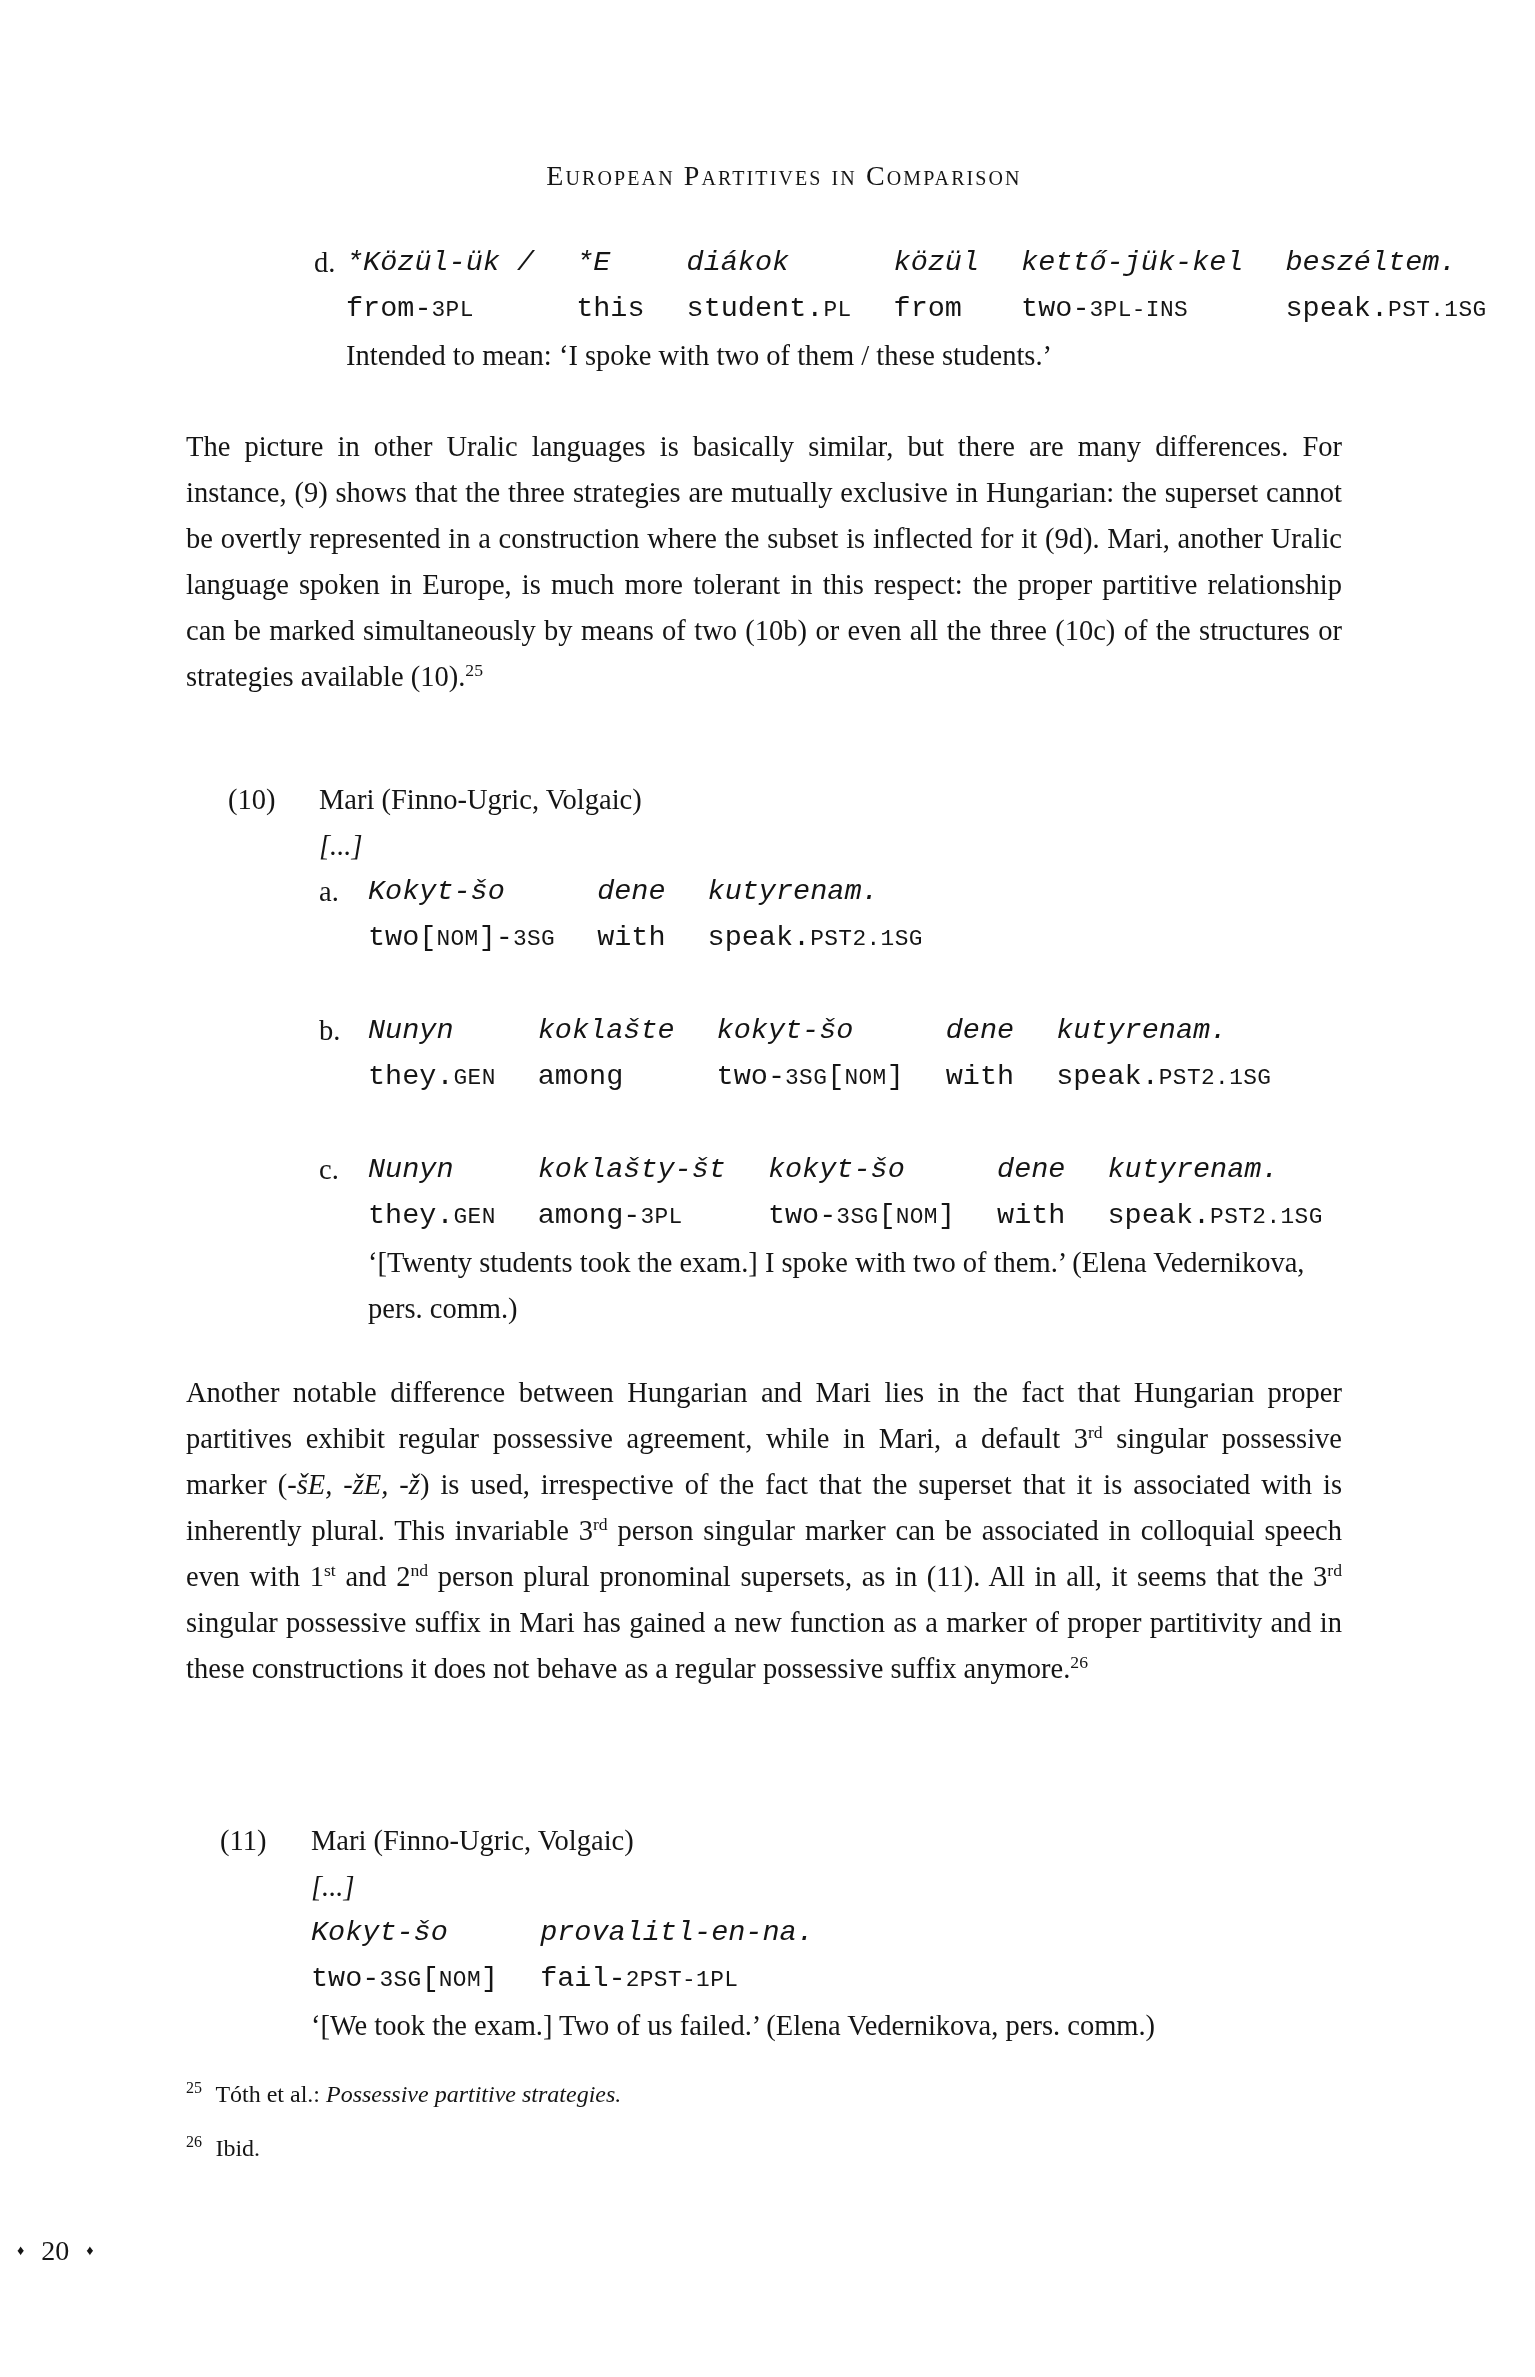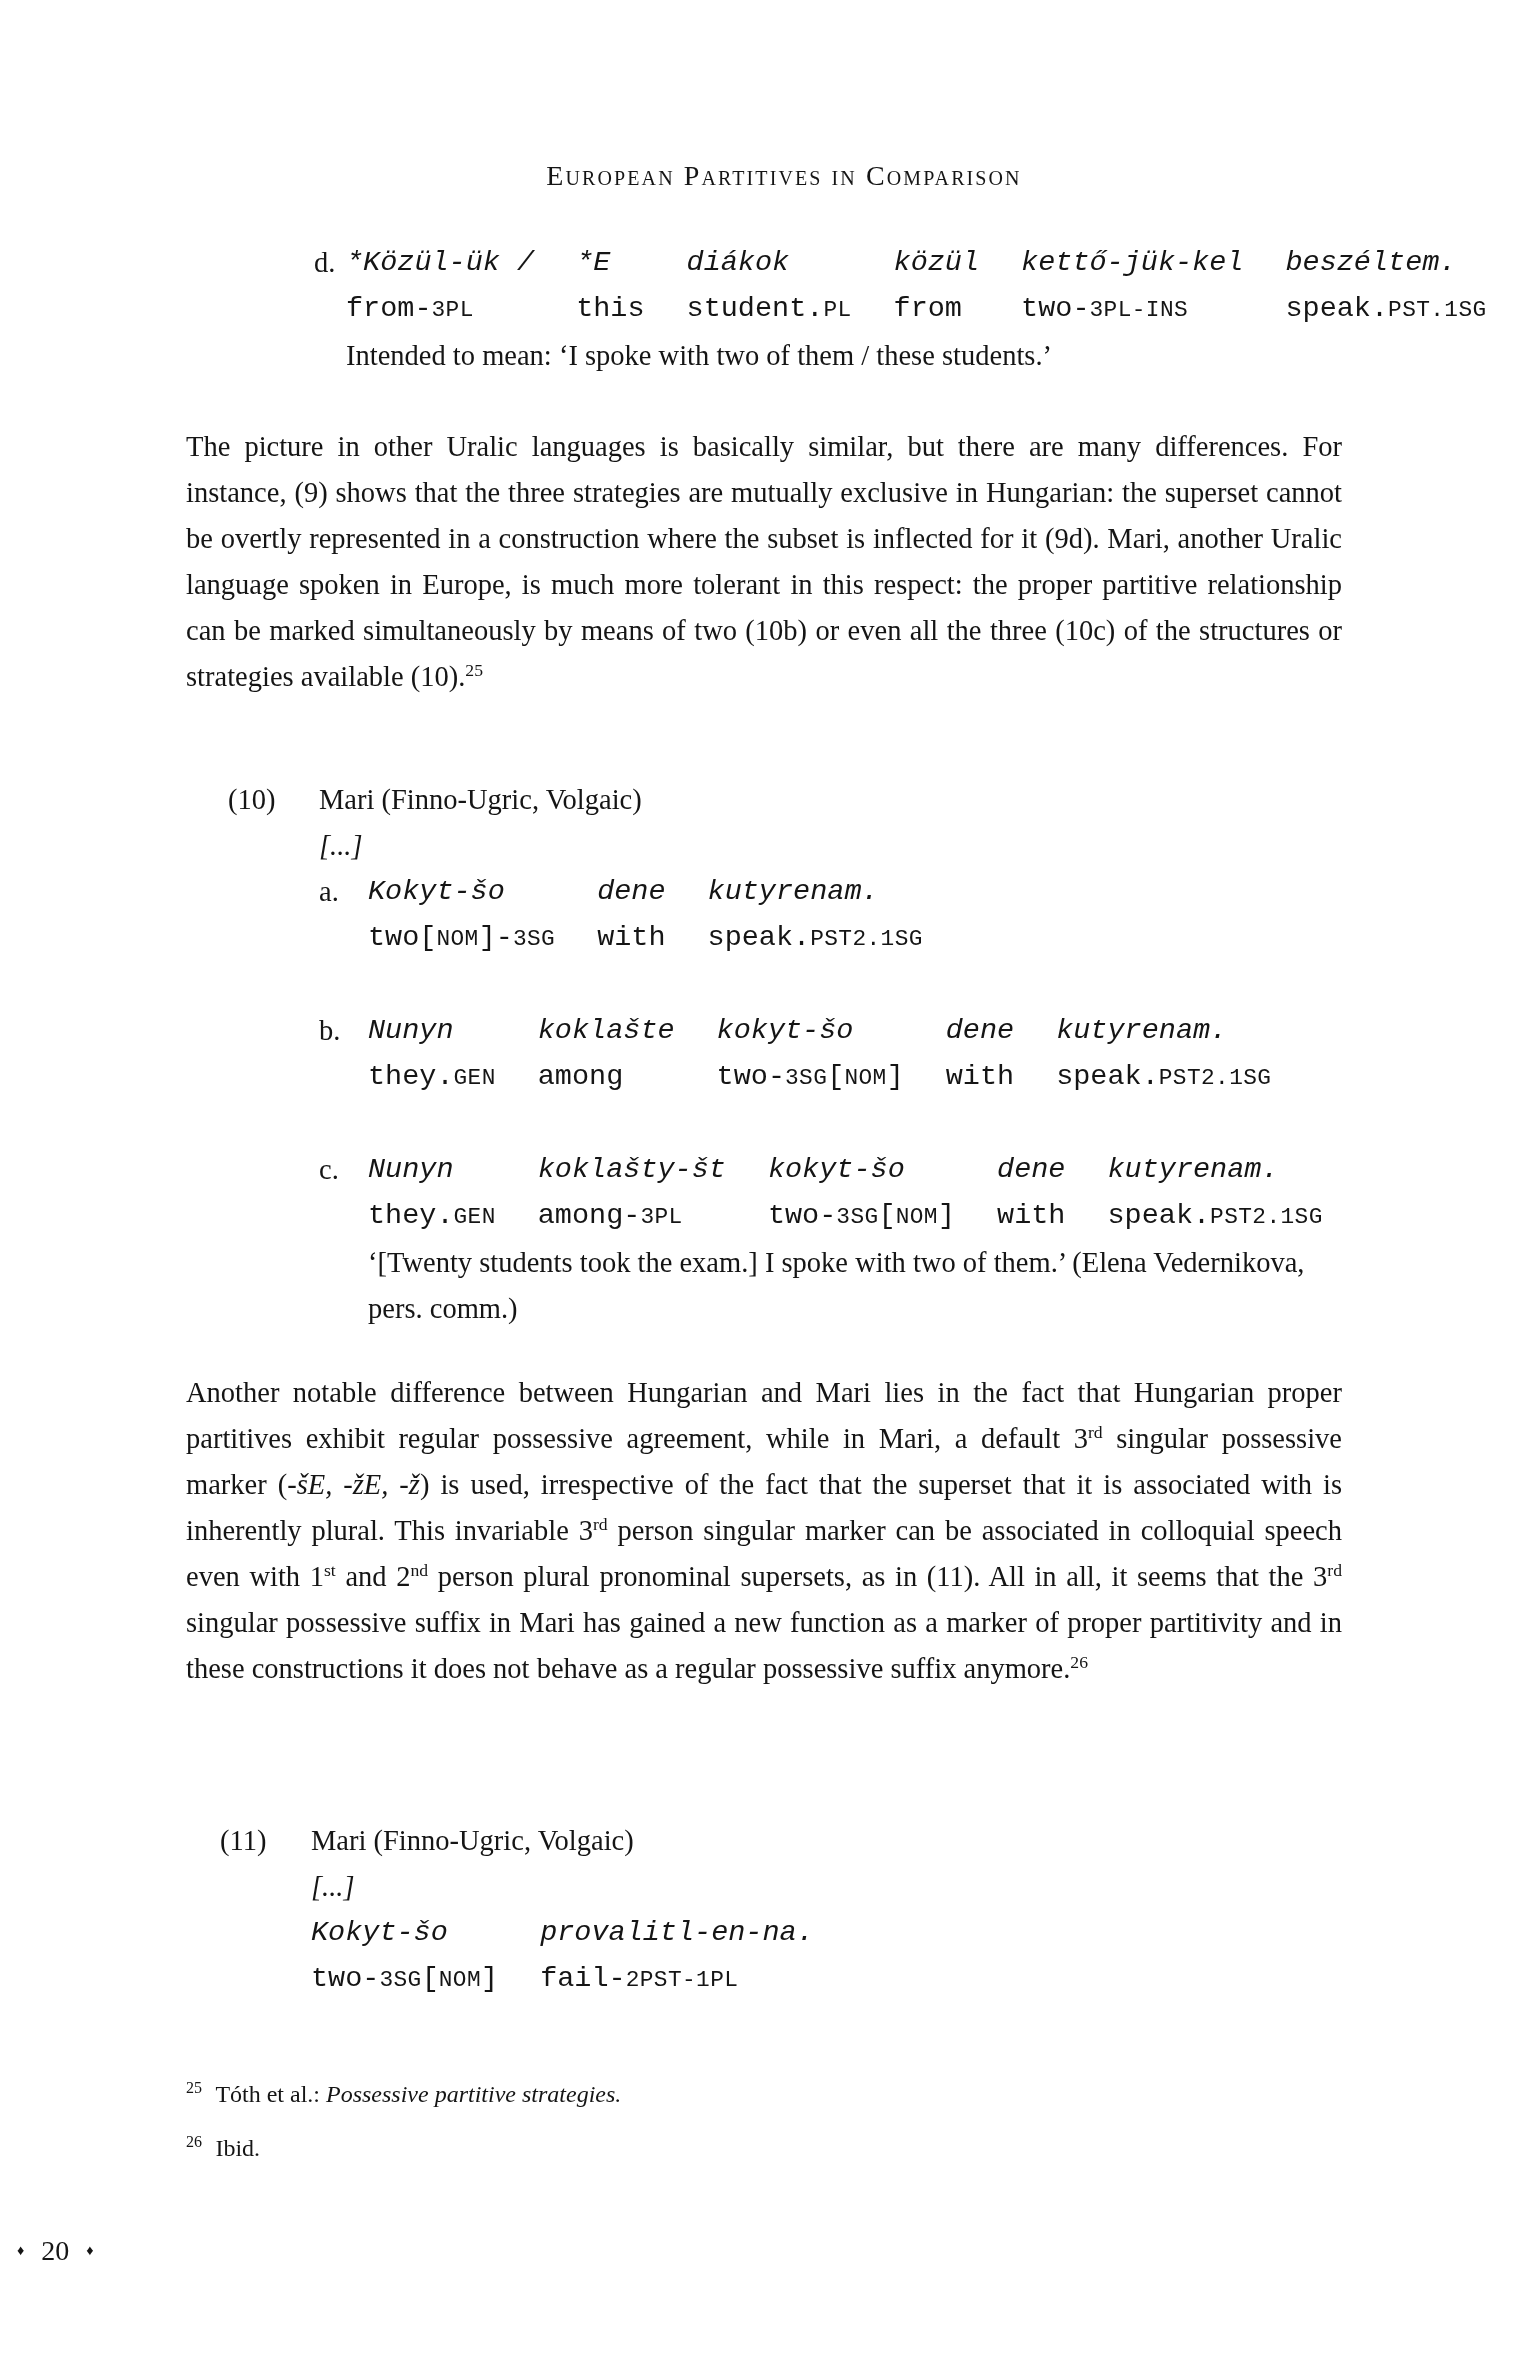--- a/index.html
+++ b/index.html
@@ -210,20 +210,21 @@
           <tr class="src">
         <td><span>Kokyt-šo</span></td>
         <td><span>provalitl-en-na.</span></td>
       </tr>
       <tr class="gl">
         <td><span>two-</span><span class="s-sc">3SG</span><span>[</span><span class="s-sc">NOM</span><span>]</span></td>
         <td><span>fail-</span><span class="s-sc">2PST-1PL</span></td>
       </tr>
     </tbody>
       </table>
+    <div class="translation"><span>‘[We took the exam.] Two of us failed.’ (Elena Vedernikova, pers. comm.)</span></div>
   </div>
 </div>
 
 <div class="abs footnotes">
   <div class="fn">
     <span class="fn-num">25</span><span><span>Tóth et al.: </span><span class="s-i">Possessive partitive strategies.</span></span>
   </div>
   <div class="fn">
     <span class="fn-num">26</span><span><span>Ibid.</span></span>
   </div>

